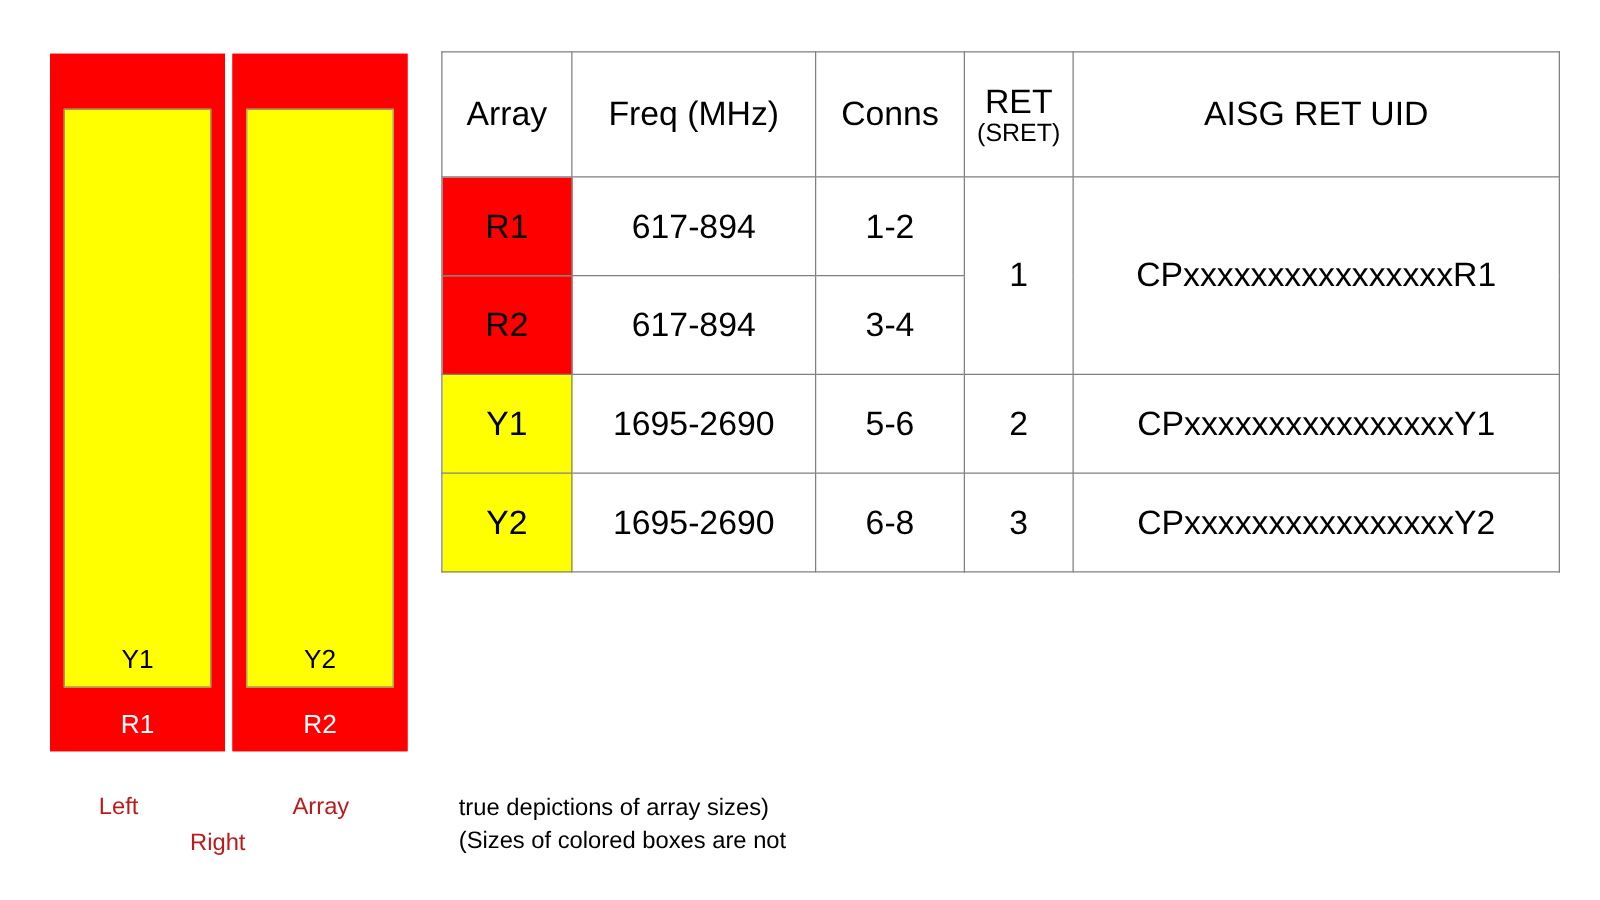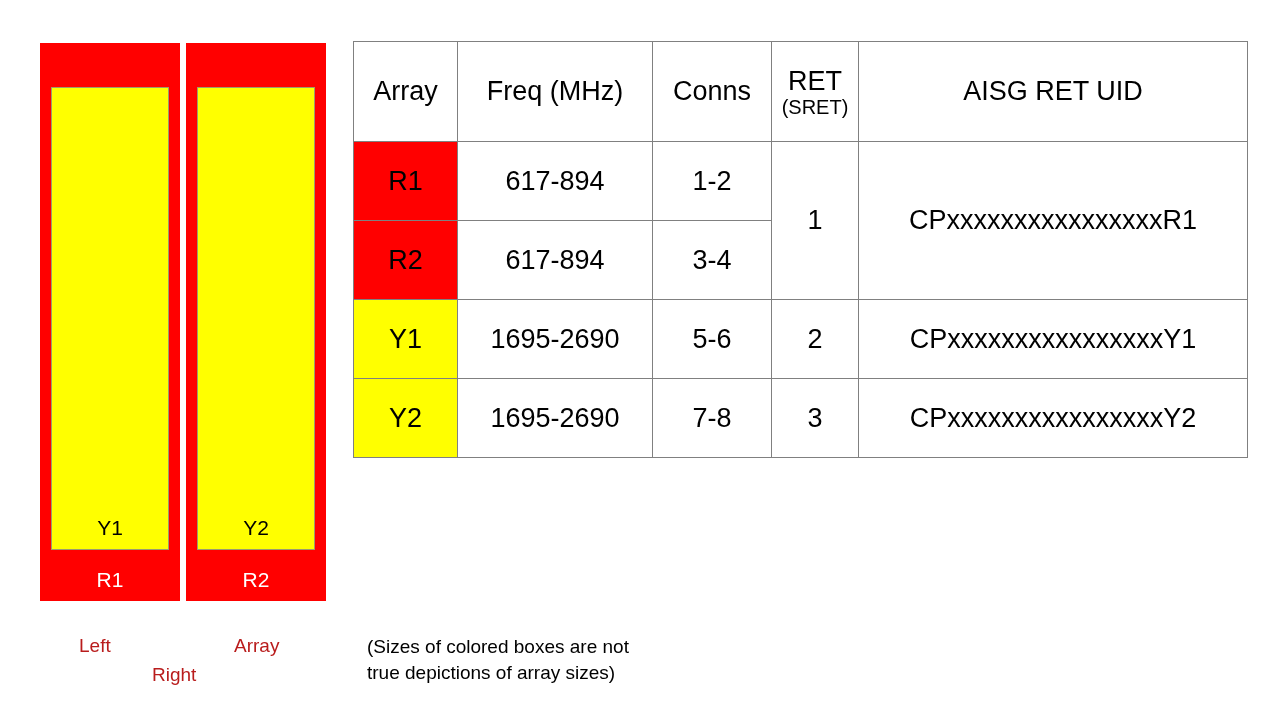--- a/index.html
+++ b/index.html
@@ -198,23 +198,23 @@
     <tr>
       <td class="cell-yellow">Y1</td>
       <td>1695-2690</td>
       <td>5-6</td>
       <td>2</td>
       <td>CPxxxxxxxxxxxxxxxxY1</td>
     </tr>
     <tr>
       <td class="cell-yellow">Y2</td>
       <td>1695-2690</td>
-      <td>7-8</td>
+      <td>6-8</td>
       <td>3</td>
       <td>CPxxxxxxxxxxxxxxxxY2</td>
     </tr>
   </tbody>
 </table>
 
 <div id="diagram-footnote">
+  <span>true depictions of array sizes)</span>
   <span>(Sizes of colored boxes are not</span>
-  <span>true depictions of array sizes)</span>
 </div>
 
 </body></html>

